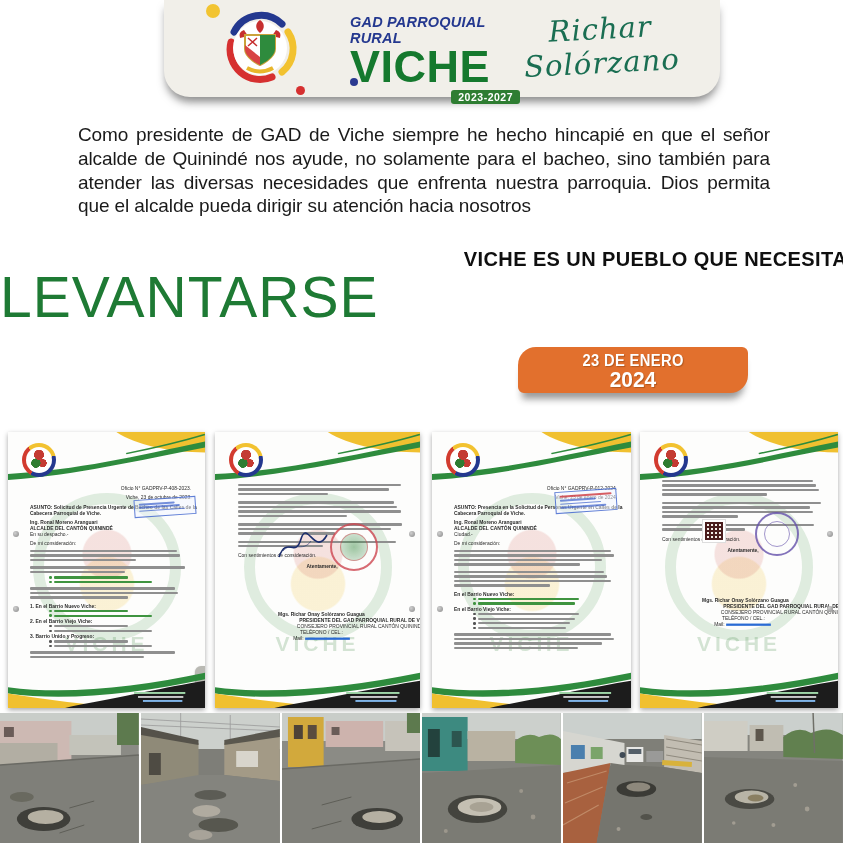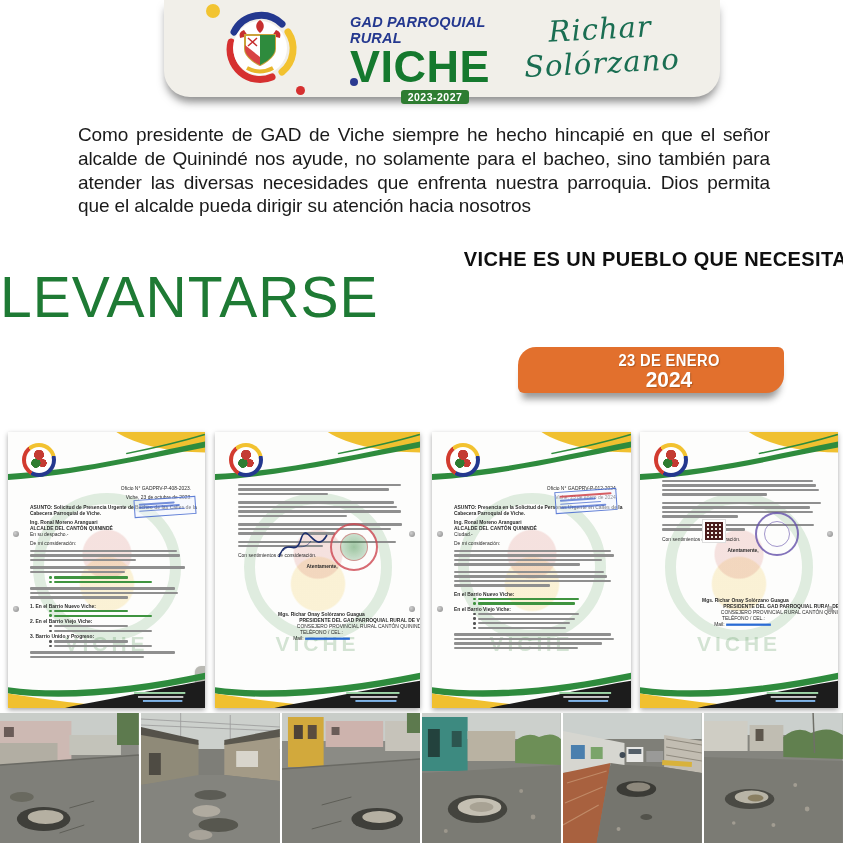--- a/index.html
+++ b/index.html
@@ -11,41 +11,41 @@
                border-radius:0 0 26px 26px;box-shadow:0 7px 8px -2px rgba(45,45,45,.55);}
   .logo{position:absolute;left:40px;top:4px;width:300px;height:92px;}
   .crest{position:absolute;left:16px;top:4px;width:80px;height:80px;}
   .dot{position:absolute;border-radius:50%;}
   .dot-yellow{left:2px;top:0;width:14px;height:14px;background:#f2c431;}
   .dot-red{left:92px;top:82px;width:9px;height:9px;background:#d63030;}
   .dot-blue{left:146px;top:74px;width:8px;height:8px;background:#2b3990;}
   .logo-text{position:absolute;left:104px;top:10px;width:190px;margin-left:42px;}
   .logo-line1{color:#24388f;font-style:italic;font-weight:bold;font-size:14.5px;letter-spacing:.2px;}
   .logo-name{color:#15792e;font-weight:800;font-size:45px;line-height:.95;letter-spacing:.5px;}
-  .logo-years-wrap{text-align:center;width:170px;margin-top:-2px;}
+  .logo-years-wrap{text-align:right;width:170px;margin-top:-2px;}
   .logo-years{display:inline-block;background:#2e7d32;color:#fff;font-size:10.5px;font-weight:bold;
               padding:1px 7px;border-radius:3px;letter-spacing:.5px;}
   .president{position:absolute;left:322px;top:12px;width:230px;text-align:center;}
   .signature{font-family:"DejaVu Serif",serif;font-style:italic;color:#1a6e52;font-size:29px;
              transform:rotate(-3deg);letter-spacing:1px;}
   .president-title{color:#11713f;font-weight:bold;font-size:14.5px;letter-spacing:.4px;margin-top:6px;}
 
   
   .intro{position:absolute;left:78px;top:123px;width:692px;font-size:19px;line-height:23.8px;
          text-align:justify;color:#1a1a1a;letter-spacing:-.1px;}
   .kicker{position:absolute;top:248px;left:4px;width:100%;text-align:right;font-weight:800;
           font-size:20px;color:#0f0f0f;letter-spacing:.4px;}
   .headline{position:absolute;top:264px;left:0;width:100%;text-align:left;font-weight:400;
             font-size:57px;color:#1e7a34;letter-spacing:1px;}
 
   
   .banner{position:absolute;top:347px;width:230px;height:46px;background:#e2702d;
           border-radius:18px 6px 18px 6px;color:#fff;text-align:center;
           box-shadow:0 10px 7px -4px rgba(30,30,30,.45);}
-  .banner-1{left:95px;}  .banner-2{left:518px;padding-left:36px;}
+  .banner-1{left:95px;}  .banner-2{left:518px;}
   .banner .b-date{display:inline-block;font-size:16px;font-weight:bold;letter-spacing:.4px;
                   margin-top:5px;transform:scaleX(.92);text-shadow:1px 1px 1px rgba(90,40,0,.35);}
   .banner .b-year{font-size:22px;font-weight:800;line-height:.95;transform:scaleX(.95);
                   text-shadow:1px 1px 1px rgba(90,40,0,.35);}
 
   
   .doc{position:absolute;top:432px;height:276px;background:#fdfdfc;overflow:hidden;
        box-shadow:0 2px 5px rgba(0,0,0,.35);}
   .doc-0{left:8px;width:197px;} .doc-1{left:215px;width:205px;}
   .doc-2{left:432px;width:199px;} .doc-3{left:640px;width:198px;}

